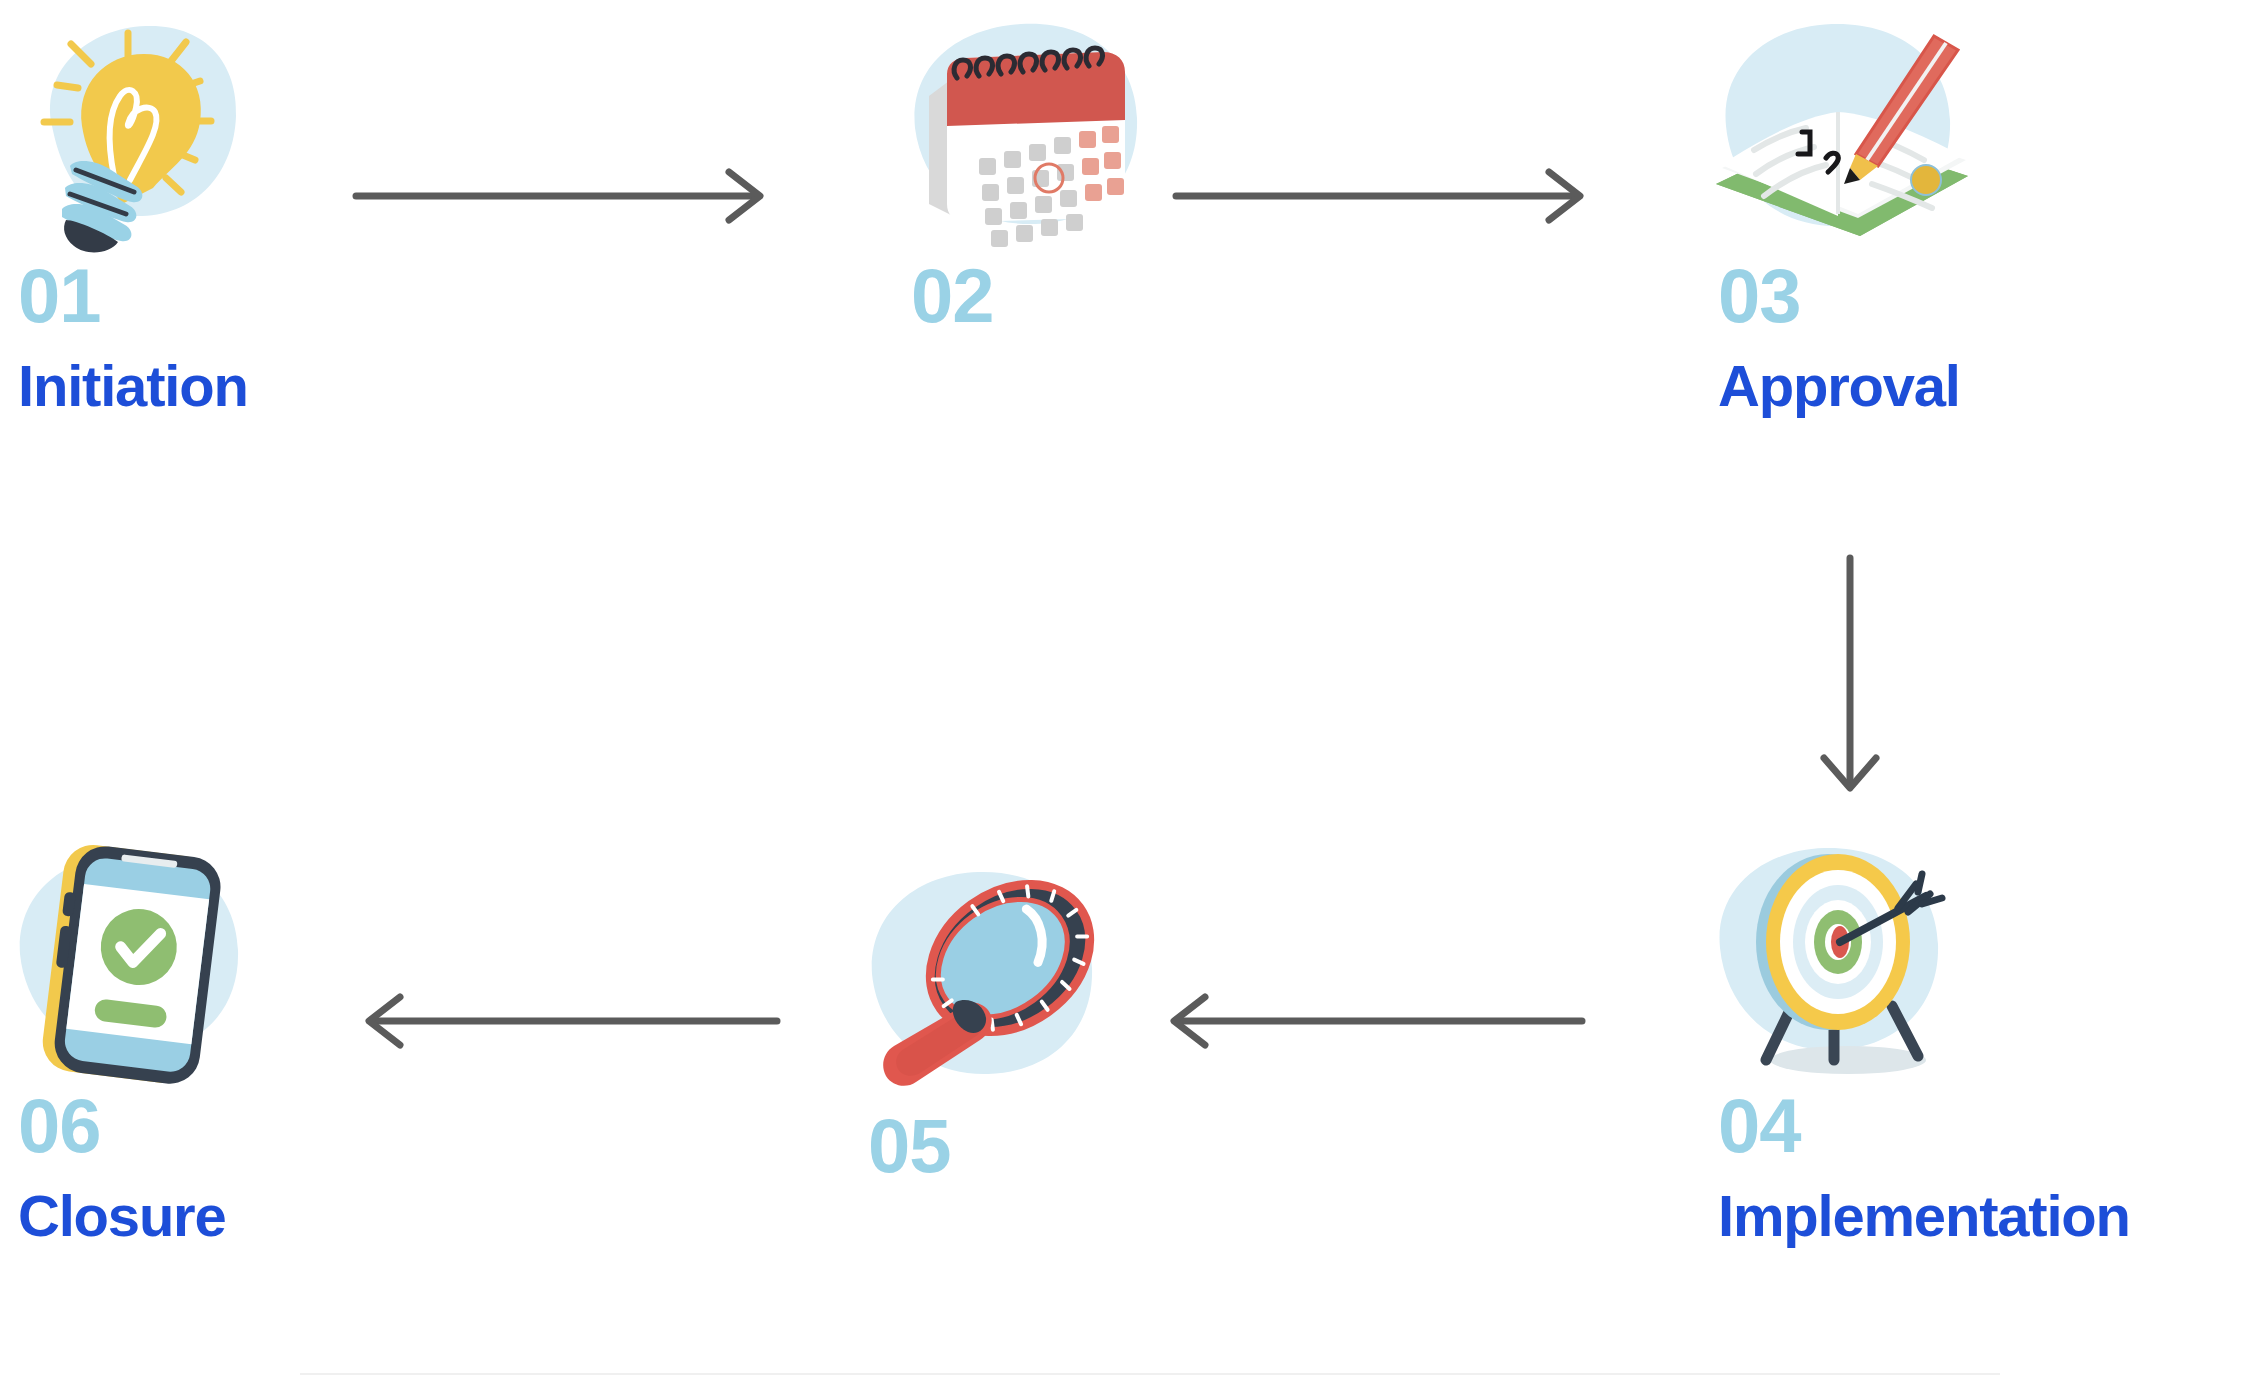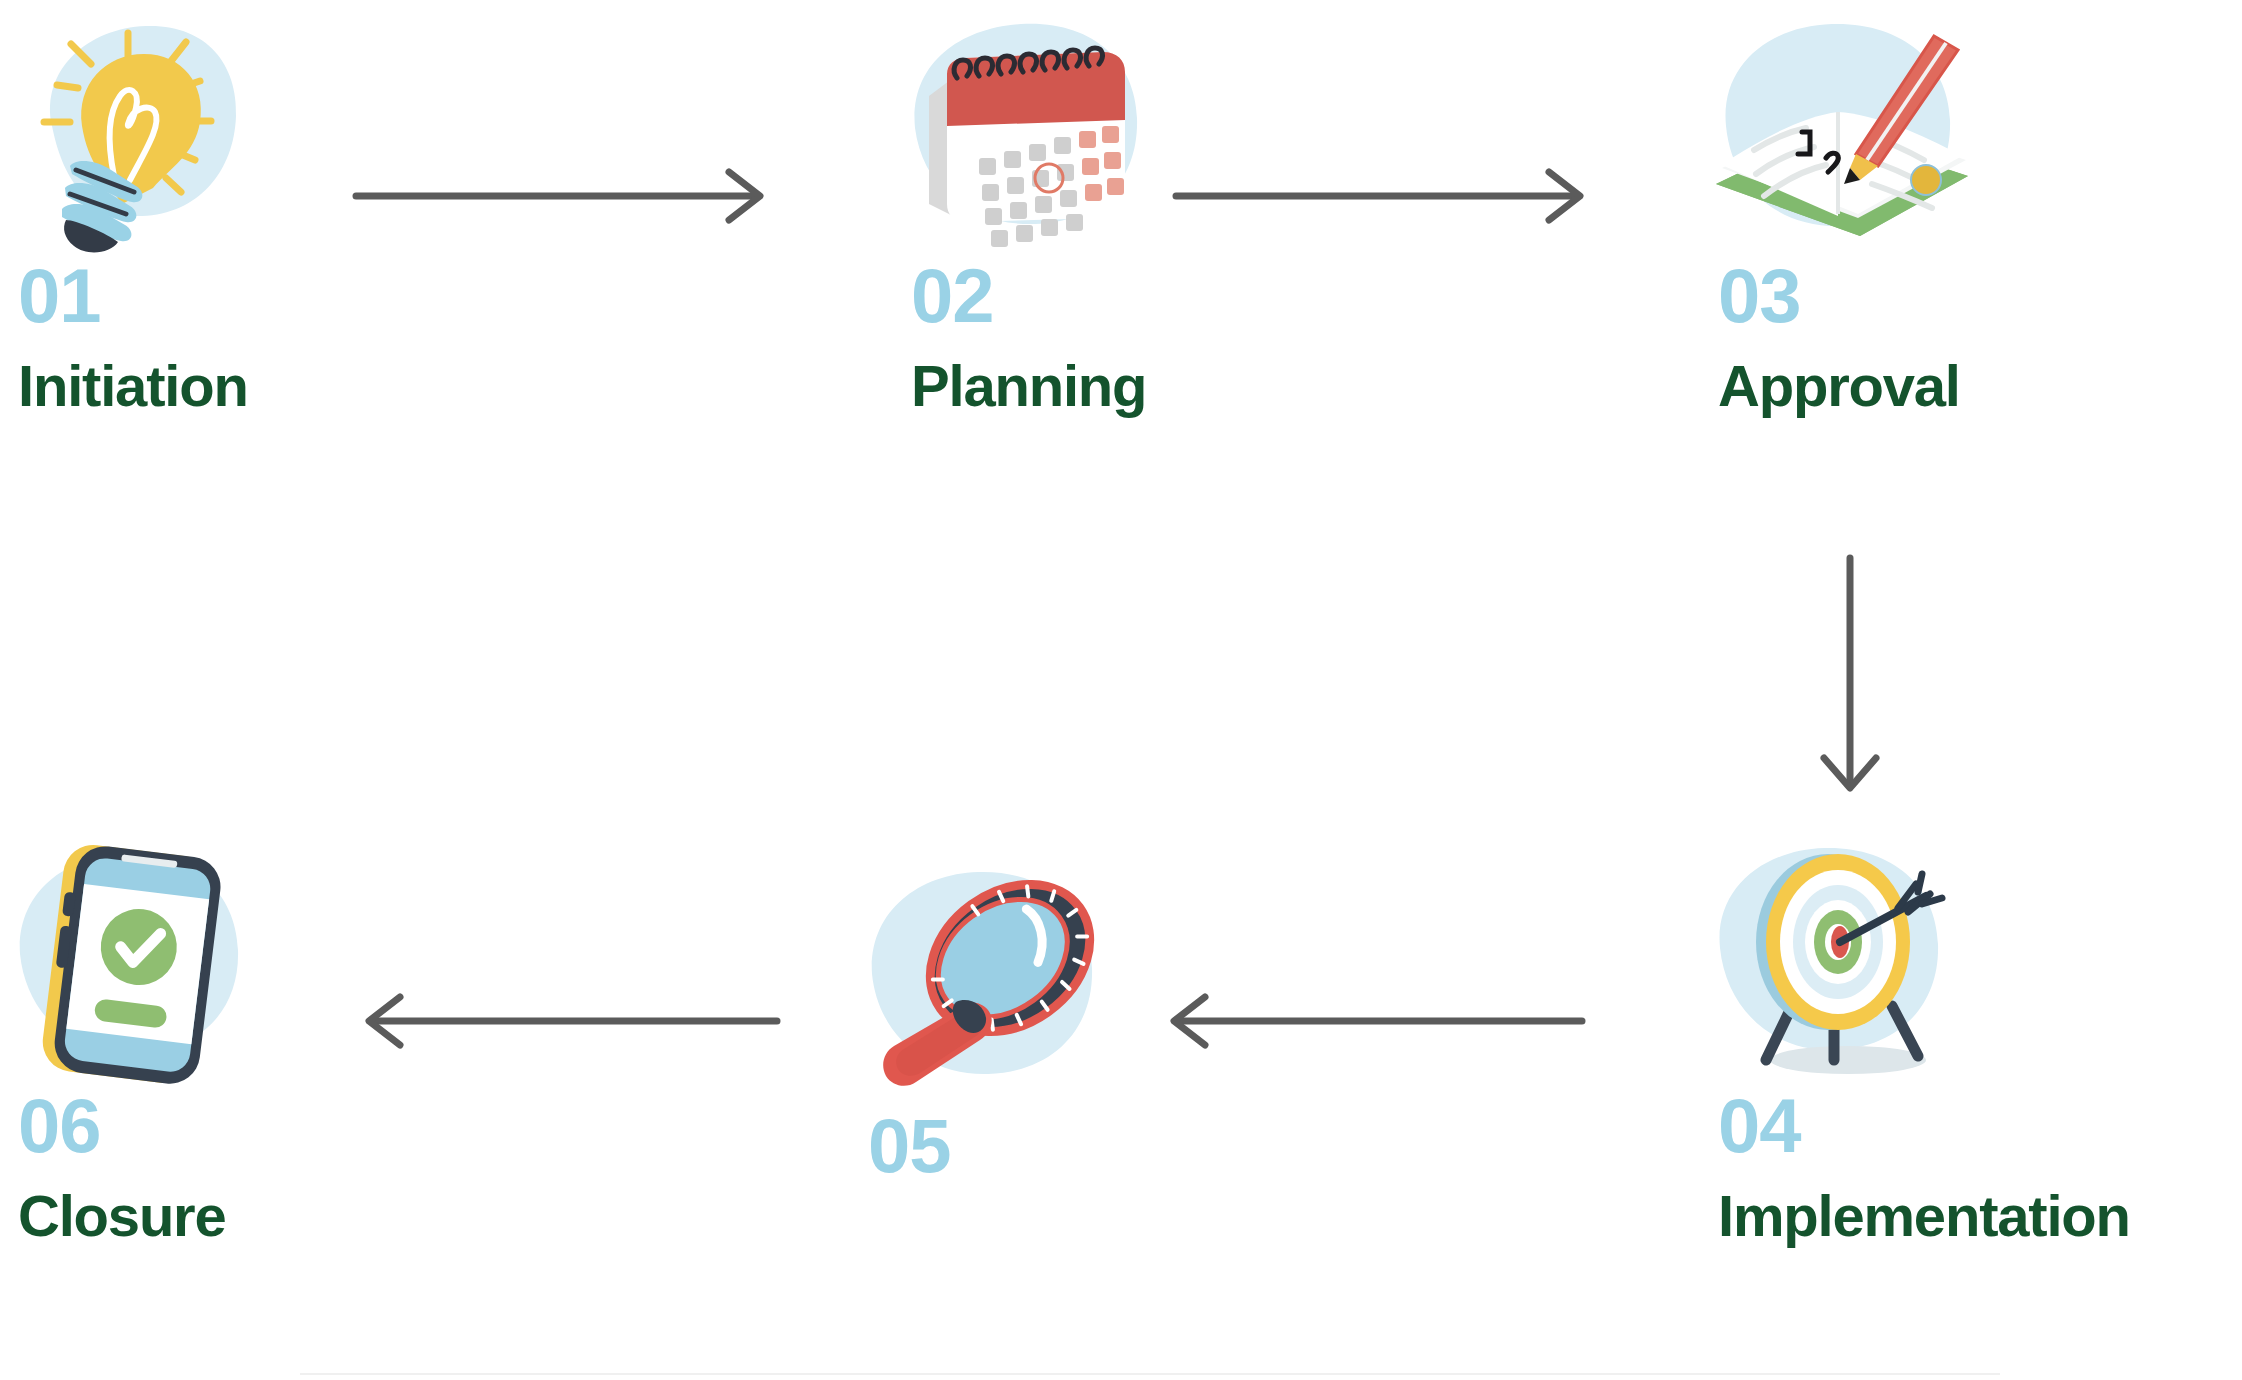--- a/index.html
+++ b/index.html
@@ -39,21 +39,21 @@
     font-weight: 700;
     line-height: 1;
     color: #9AD2E6;
     letter-spacing: -1px;
     margin-left: 8px;
   }
   .step-label {
     font-size: 58px;
     font-weight: 700;
     line-height: 1.05;
-    color: #14532d;
+    color: #1d4ed8;
     letter-spacing: -1.2px;
     margin-top: 22px;
     margin-left: 8px;
     white-space: nowrap;
   }
 
   
   #step-01 { left: 10px;   top: 8px;  }
   #step-02 { left: 903px;  top: 8px;  }
   #step-03 { left: 1710px; top: 8px;  }
@@ -157,21 +157,20 @@
           <rect x="199" y="118" width="17" height="17" rx="3"></rect>
           <rect x="179" y="150" width="17" height="17" rx="3"></rect>
           <rect x="201" y="144" width="17" height="17" rx="3"></rect>
           <rect x="182" y="176" width="17" height="17" rx="3"></rect>
           <rect x="204" y="170" width="17" height="17" rx="3"></rect>
         </g>
         <circle cx="146" cy="170" r="14" fill="none" stroke="#E07A66" stroke-width="3"></circle>
       </svg>
     </div>
     <div class="step-num">02</div>
-    <div class="step-label">Planning</div>
   </div>
 
   <div class="step" id="step-03">
     <div class="icon-wrap">
       <svg width="290" height="250" viewBox="0 0 290 250">
         <path d="M16 118 C10 58 58 18 122 16 C190 14 238 52 240 112 C242 176 198 216 132 218 C68 220 22 180 16 118 Z" fill="#D8ECF5"></path>
         <path d="M6 176 L118 122 L258 168 L150 228 Z" fill="#7CB36A"></path>
         <path d="M6 176 L118 122 L258 168 L150 228 Z" fill="#82BA6F" opacity=".9"></path>
         <path d="M12 160 L122 108 L256 152 L148 210 Z" fill="#F4F6F6"></path>
         <path d="M128 104 L128 208 L14 158 L22 150 C60 126 96 108 128 104 Z" fill="#FFFFFF"></path>

